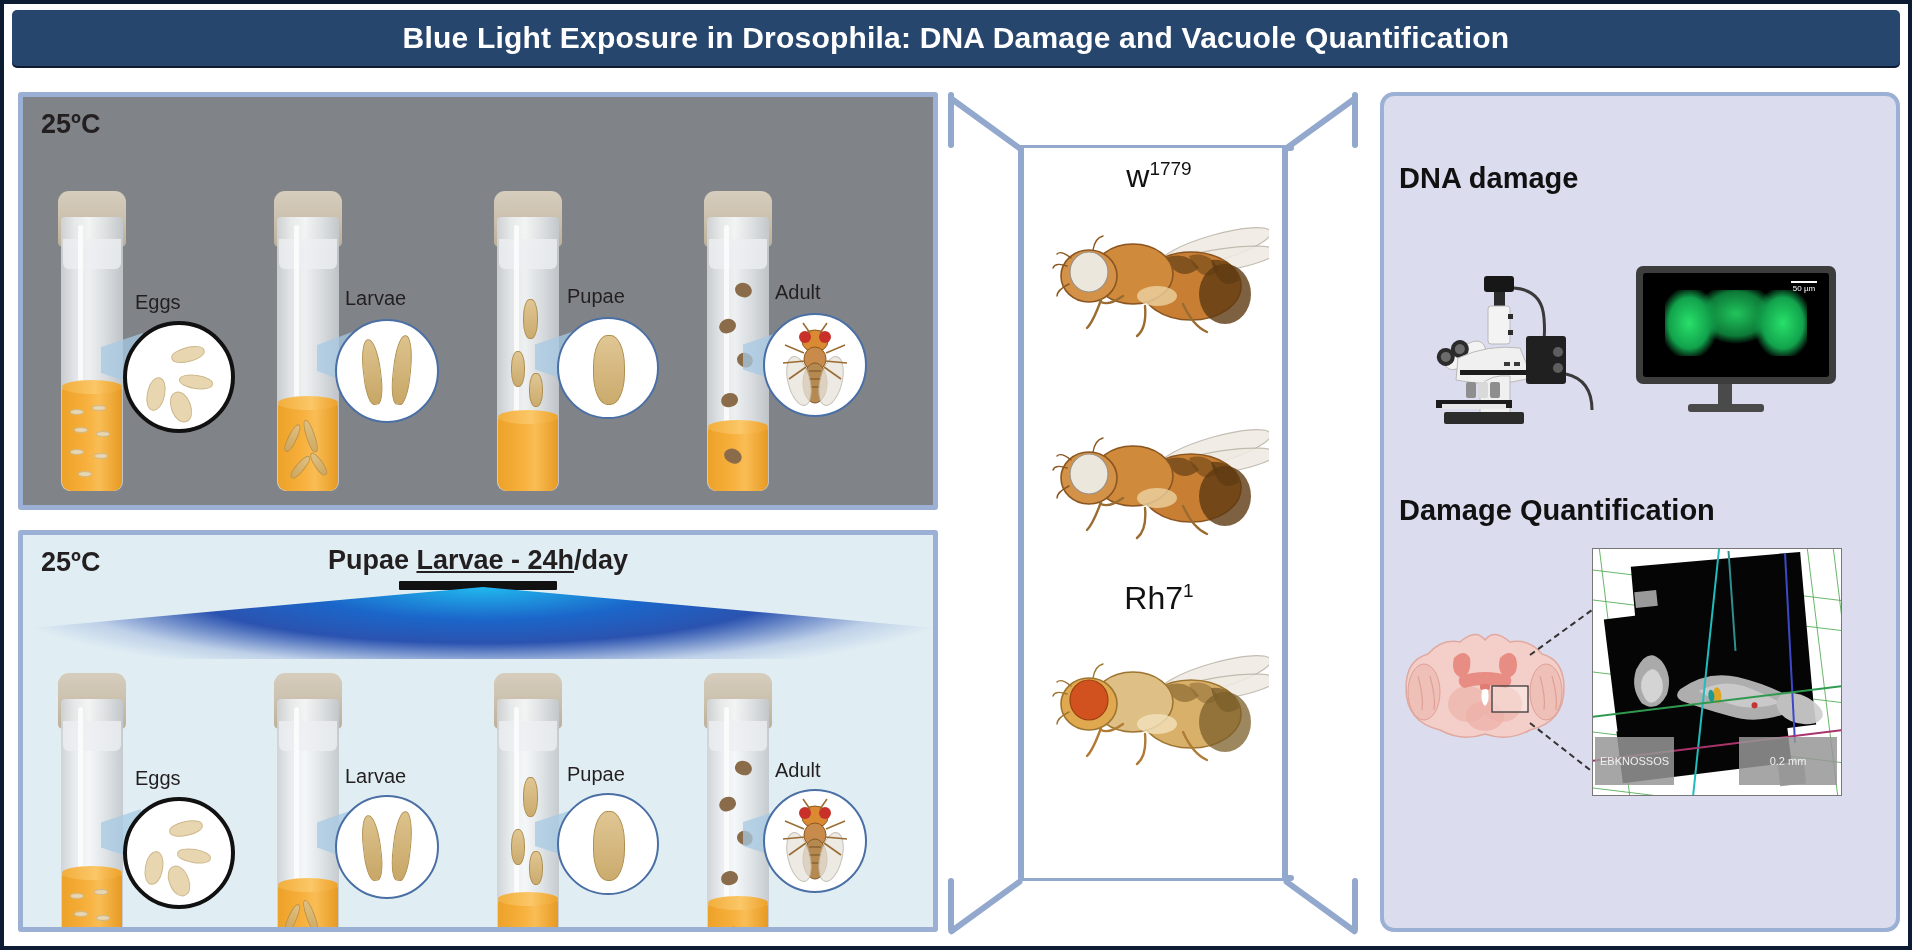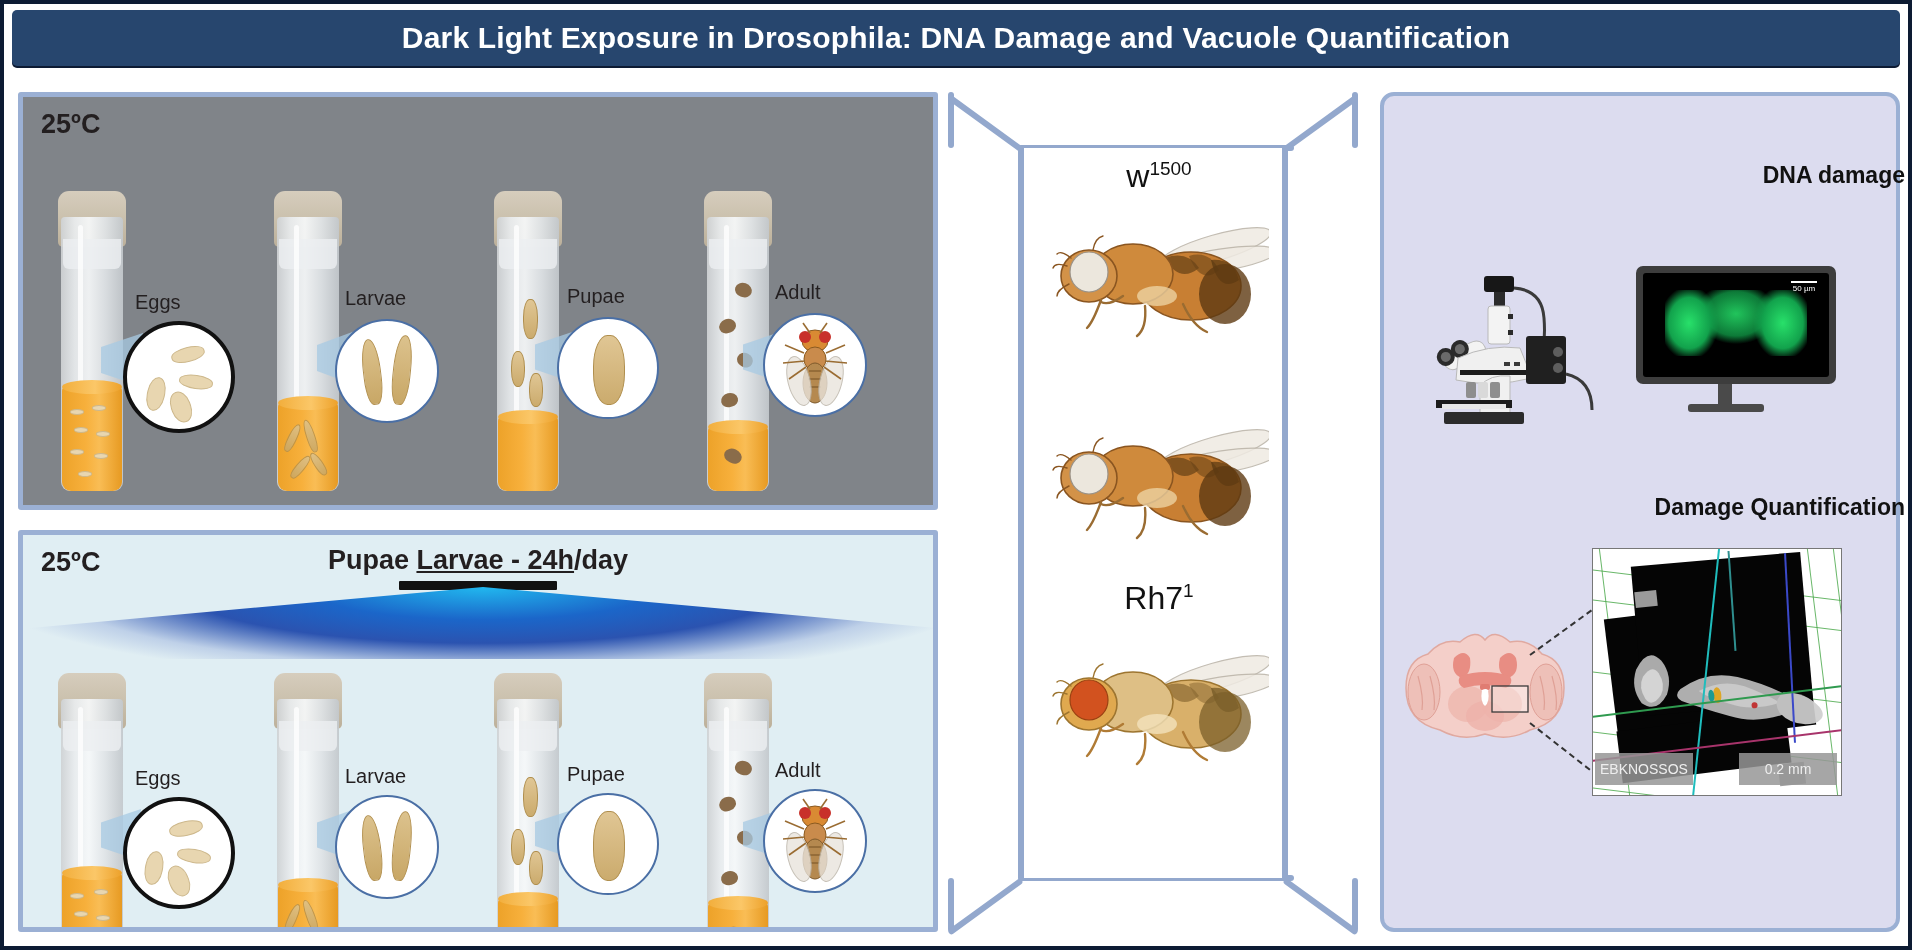--- a/index.html
+++ b/index.html
@@ -107,21 +107,21 @@
   #right{
     position:absolute; left:1376px; top:88px; width:520px; height:840px;
     background:#dcdcef; border:4px solid #9bb0d4; border-radius:14px;
   }
   #ifhead{
     position:absolute; left:10px; top:8px; width:488px; height:44px;
     background:#5a639e; border-radius:10px;
     display:flex; align-items:center; justify-content:center;
   }
   #ifhead .t{ color:#fff; font-weight:bold; font-size:24px; }
-  .sechead{ position:absolute; left:9px; width:512px; text-align:right; font-weight:bold; font-size:23px; color:#111; }
+  .sechead{ position:absolute; left:15px; width:512px; text-align:left; font-weight:bold; font-size:29px; color:#111; }
 
   
   #scope{ position:absolute; left:38px; top:178px; width:210px; height:150px; }
   #monitor{ position:absolute; left:252px; top:170px; width:200px; height:150px; }
   #mscreen{ position:absolute; left:0; top:0; width:200px; height:118px; background:#3d3d3d; border-radius:7px; padding:7px;}
   #minner{ position:absolute; left:7px; top:7px; right:7px; bottom:7px; background:#000; border-radius:3px; overflow:hidden; }
   #brainfl{
     position:absolute; left:12%; top:16%; width:76%; height:64%;
     background:
       radial-gradient(ellipse 26% 70% at 17% 50%, #28e06a 0%, #12a24c 55%, rgba(0,40,10,0) 80%),
@@ -133,30 +133,30 @@
   #scalebar .bar{ width:26px; height:2px; background:#fff; margin:0 auto 1px; }
   #mstand{ position:absolute; left:82px; top:118px; width:14px; height:22px; background:#4a4a4a; }
   #mbase{ position:absolute; left:52px; top:138px; width:76px; height:8px; background:#4a4a4a; border-radius:3px; }
 
   
   #brainpink{ position:absolute; left:12px; top:536px; width:178px; height:110px; }
   #wk{ position:absolute; left:208px; top:452px; width:250px; height:248px; background:#fff; border:1px solid #777; overflow:hidden; }
   .wkline{ position:absolute; background:#4faa4f; height:1px; transform-origin:left center; opacity:.85;}
   .wkslab{ position:absolute; background:#050505; }
   .wkaxis{ position:absolute; transform-origin:left center; }
-  .wktag{ position:absolute; background:rgba(150,150,150,.85); color:#eee; font-size:14px; padding:8px 5px; white-space:nowrap;}
+  .wktag{ position:absolute; background:rgba(150,150,150,.85); color:#eee; font-size:11px; padding:18px 5px; white-space:nowrap;}
   .dashline{ position:absolute; border-top:2px dashed #333; transform-origin:left center; }
 </style>
 </head>
 <body>
 
 <div id="root">
 
   <div id="titlebar">
-    <div class="t">Dark Light Exposure in Drosophila: DNA Damage and Vacuole Quantification</div>
+    <div class="t">Blue Light Exposure in Drosophila: DNA Damage and Vacuole Quantification</div>
   </div>
 
   <div id="left">
 
     <div class="cond" id="dark">
       <div class="temp">25ºC</div>
 
       <div class="vialrow">
 
         <div class="vialgroup g0">
@@ -396,21 +396,21 @@
     <div class="fline" style="left:409px;top:2px;width:90px;transform:rotate(144deg)"></div>
     <div class="fline" style="left:1px;top:838px;width:90px;transform:rotate(-36deg)"></div>
     <div class="fline" style="left:409px;top:838px;width:90px;transform:rotate(-144deg)"></div>
 
     <div class="fhoriz" style="left:70px;top:53px;width:276px"></div>
     <div class="fhoriz" style="left:70px;top:783px;width:276px"></div>
 
     <div id="centerbox">
 
       <div class="geno" style="top:10px">
-        <span>w</span><sup>1500</sup>
+        <span>w</span><sup>1779</sup>
       </div>
       <div class="flyart" style="top:52px">
         <svg viewBox="0 0 220 140" width="220" height="140">
           <ellipse cx="166" cy="48" rx="58" ry="13" fill="#efeae2" opacity=".85" stroke="#b9b2a6" stroke-width="1.2" transform="rotate(-16 166 48)"></ellipse>
           <ellipse cx="172" cy="60" rx="56" ry="11" fill="#efeae2" opacity=".85" stroke="#b9b2a6" stroke-width="1.2" transform="rotate(-9 172 60)"></ellipse>
           <ellipse cx="142" cy="86" rx="50" ry="34" fill="#c87f33" stroke="#8a5520" stroke-width="1.6"></ellipse>
           <path d="M116 58 q22 -8 34 10 q-20 16 -34 -10Z" fill="#6b4418" opacity=".75"></path>
           <path d="M140 56 q20 -6 30 14 q-18 16 -30 -14Z" fill="#6b4418" opacity=".6"></path>
           <path d="M162 60 q22 -2 28 20 q-20 14 -28 -20Z" fill="#55360f" opacity=".7"></path>
           <ellipse cx="176" cy="94" rx="26" ry="30" fill="#5e3a12" opacity=".8"></ellipse>

